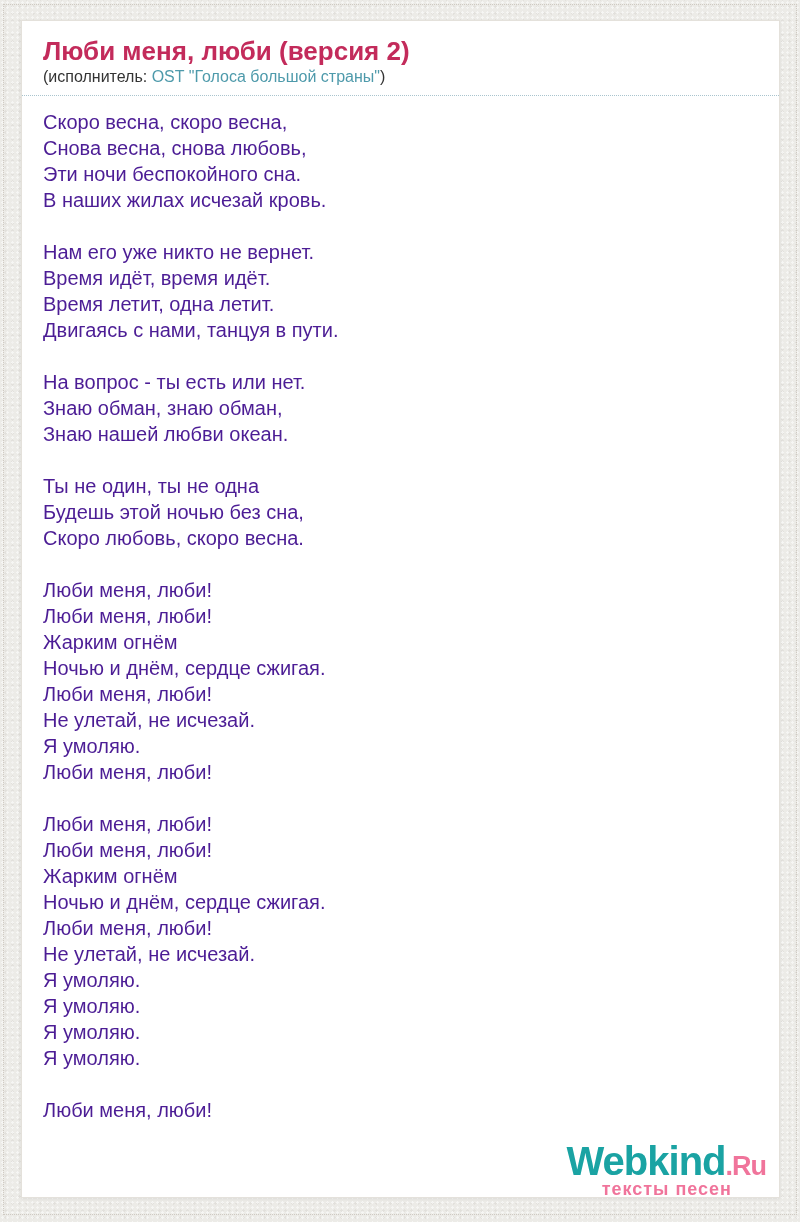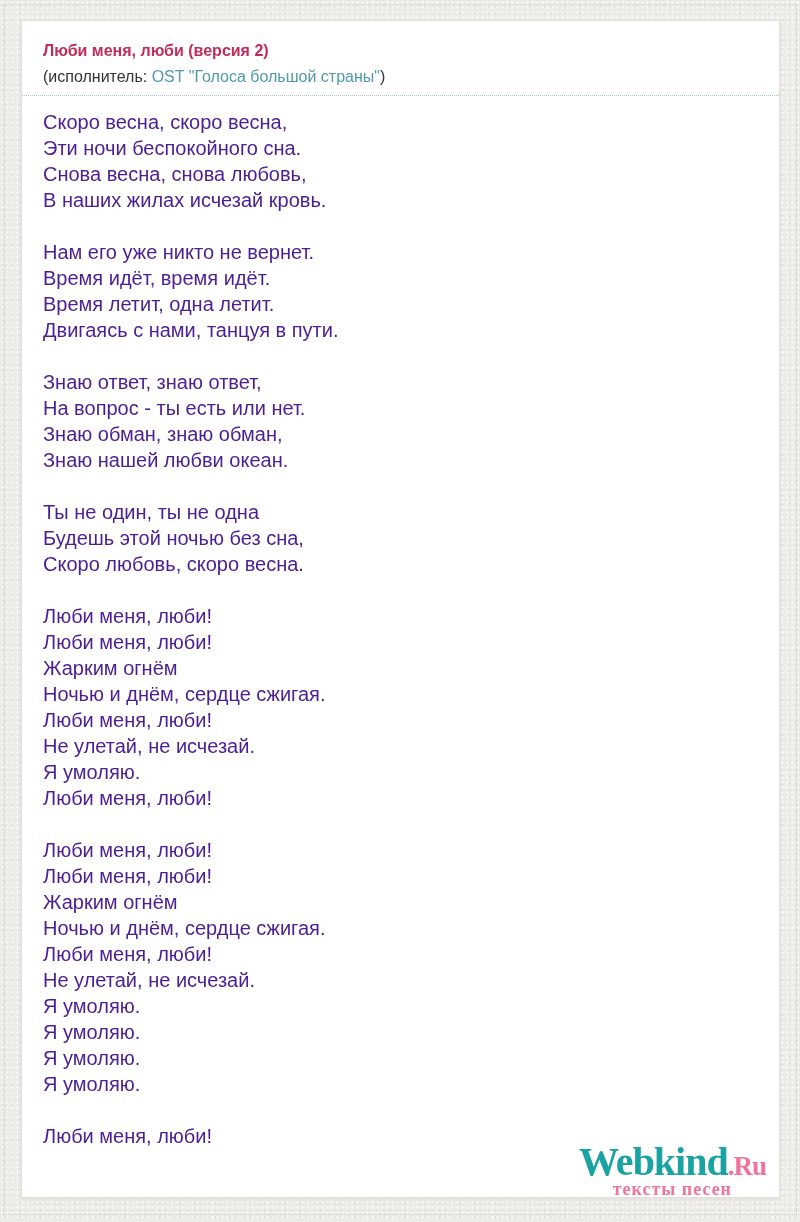--- a/index.html
+++ b/index.html
@@ -25,36 +25,36 @@
     width:759px; height:1178px;
     background:#ffffff;
     border:1px solid #e4e1db;
     box-shadow:0 1px 3px rgba(0,0,0,.07);
   }
   .card-header {
     padding:16px 21px 7px 21px;
     border-bottom:1px dotted #a9c4ce;
   }
   .song-title {
-    font-size:16px; line-height:28px; font-weight:bold;
+    font-size:26px; line-height:28px; font-weight:bold;
     color:#c32b5b;
   }
   .artist-line {
     font-size:16px; line-height:22px; color:#333333; margin-top:1px;
   }
   .artist-link { color:#4e9aab; text-decoration:none; cursor:pointer; }
   .lyrics {
     padding:13px 21px 0 21px;
     font-size:20px; line-height:26px; color:#4c1d95;
   }
   .stanza { margin-bottom:26px; }
   .line { white-space:pre; }
   .logo {
     position:absolute; right:13px; bottom:1px;
-    cursor:pointer; text-align:left;font-family:Liberation Serif, serif;
+    cursor:pointer; text-align:left;
   }
   .logo-main {
     font-weight:bold; font-size:40px; line-height:40px; letter-spacing:-1px;
     white-space:nowrap;
   }
   .logo-teal { color:#1aa3a3; }
   .logo-pink { color:#f0749b; font-size:27px; }
   .logo-tagline {
     font-weight:bold; font-size:18px; line-height:14px;
     color:#f0749b; letter-spacing:1px;
@@ -69,32 +69,31 @@
 <div class="card">
 
   <div class="card-header">
     <h1 class="song-title">Люби меня, люби (версия 2)</h1>
     <div class="artist-line"><span>(исполнитель: </span><a class="artist-link">OST "Голоса большой страны"</a><span>)</span></div>
   </div>
 
   <div class="lyrics">
       <div class="stanza">
         <div class="line">Скоро весна, скоро весна,</div>
+        <div class="line">Снова весна, снова любовь,</div>
         <div class="line">Эти ночи беспокойного сна.</div>
-        <div class="line">Снова весна, снова любовь,</div>
         <div class="line">В наших жилах исчезай кровь.</div>
       </div>
       <div class="stanza">
         <div class="line">Нам его уже никто не вернет.</div>
         <div class="line">Время идёт, время идёт.</div>
         <div class="line">Время летит, одна летит.</div>
         <div class="line">Двигаясь с нами, танцуя в пути.</div>
       </div>
       <div class="stanza">
-        <div class="line">Знаю ответ, знаю ответ,</div>
         <div class="line">На вопрос - ты есть или нет.</div>
         <div class="line">Знаю обман, знаю обман,</div>
         <div class="line">Знаю нашей любви океан.</div>
       </div>
       <div class="stanza">
         <div class="line">Ты не один, ты не одна</div>
         <div class="line">Будешь этой ночью без сна,</div>
         <div class="line">Скоро любовь, скоро весна.</div>
       </div>
       <div class="stanza">

